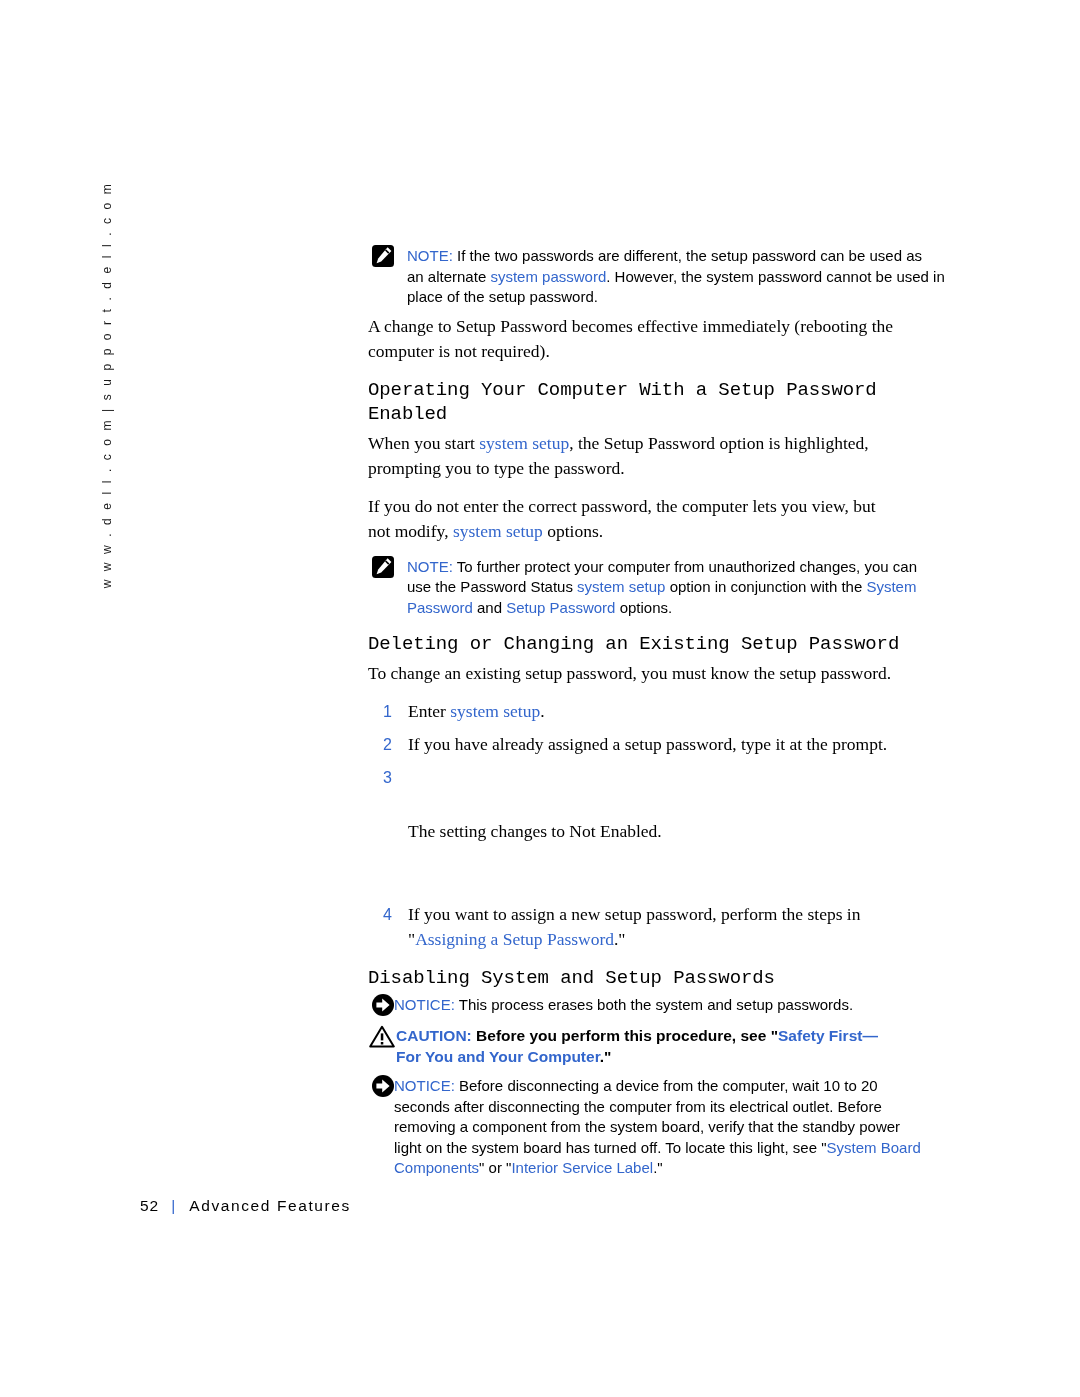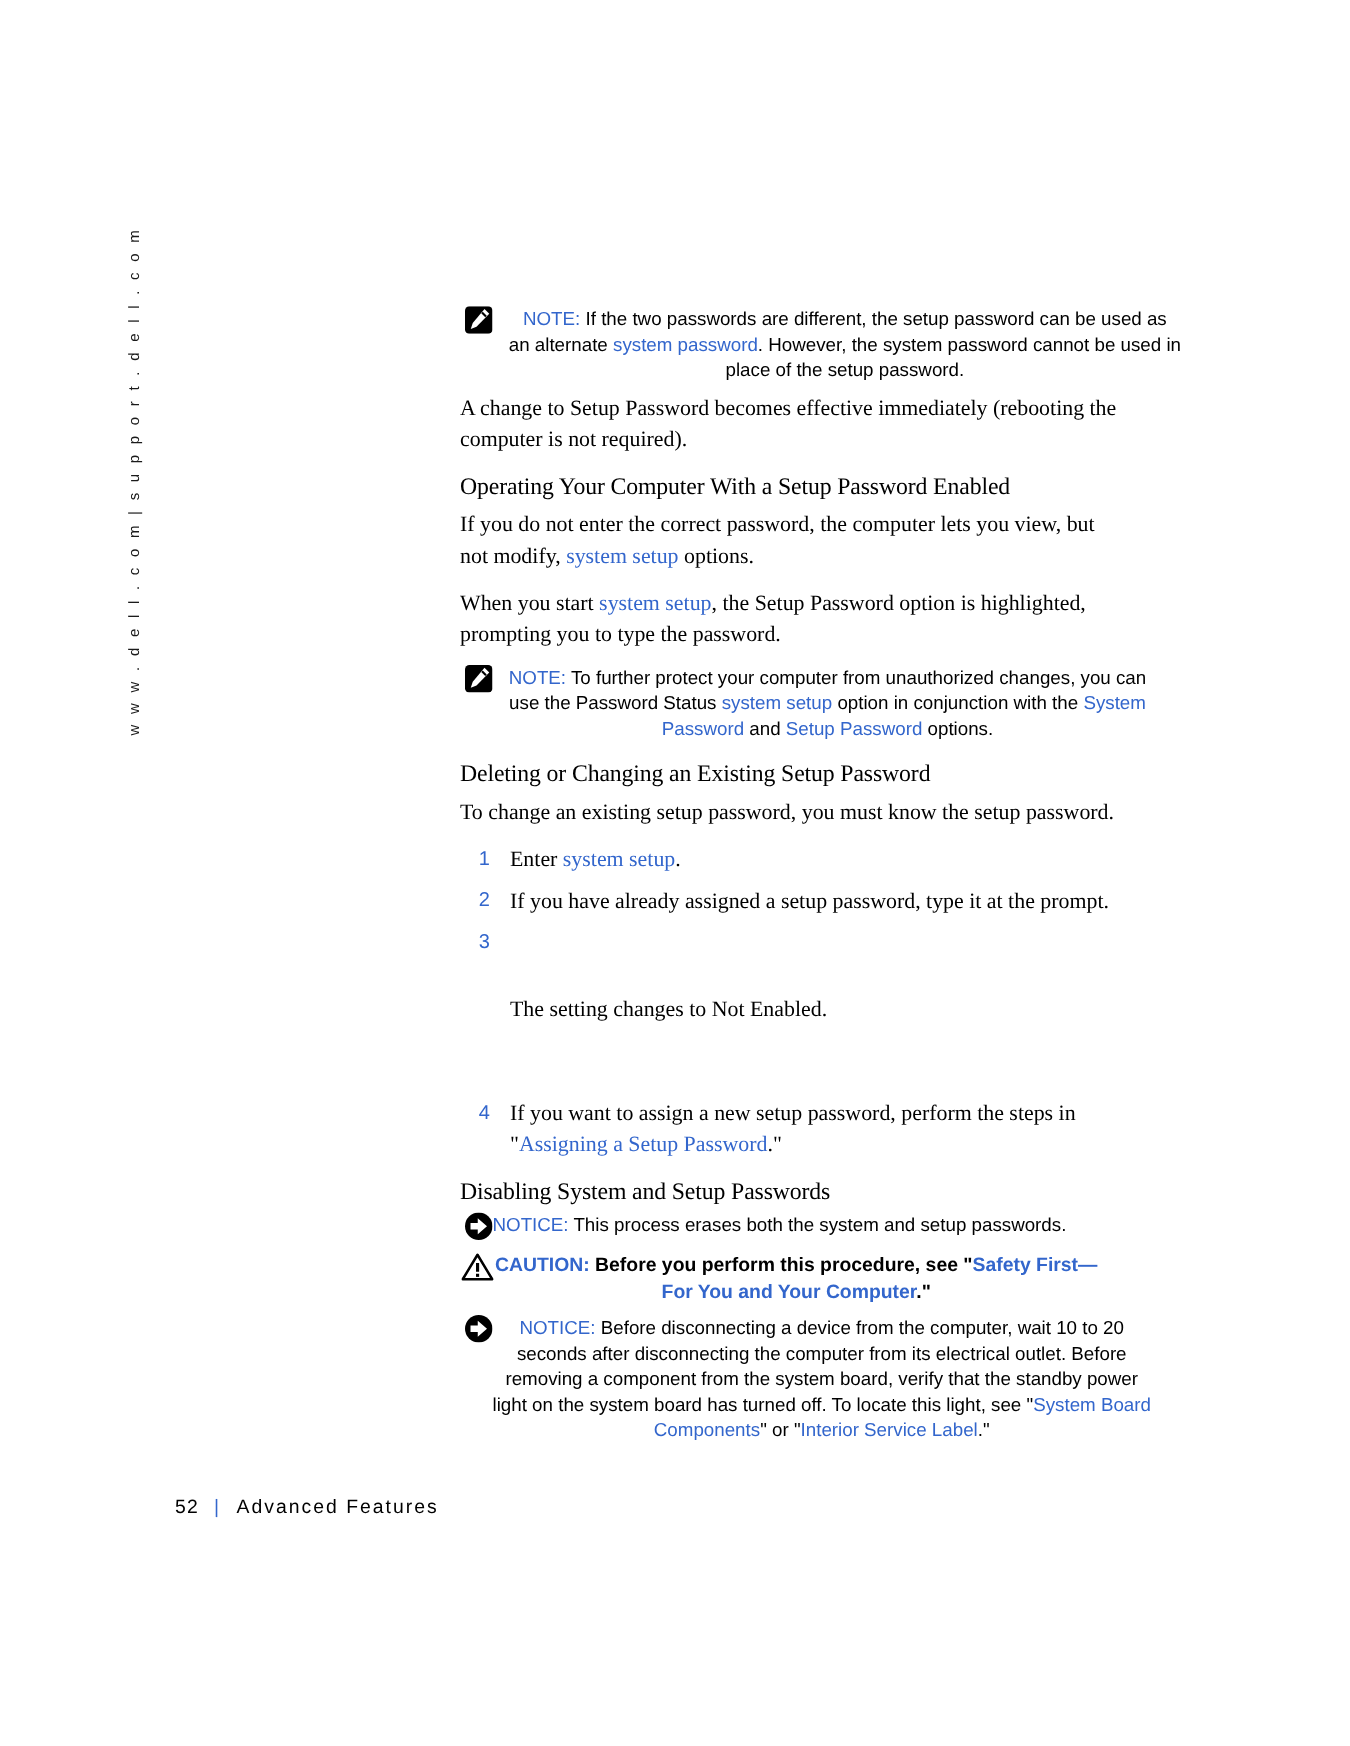--- a/index.html
+++ b/index.html
@@ -21,26 +21,26 @@
 
   
   .content { position:absolute; left:368px; top:244px; width:580px; }
 
   .para {
     font-size:17.5px; line-height:25px; margin:0 0 13px 0;
     white-space:pre-wrap; color:var(--ink);
   }
 
   h3.section-heading {
-    font-family:Liberation Serif, serif; font-weight:400;
+    font-family:Liberation Mono, monospace; font-weight:400;
     font-size:19px; line-height:24px; letter-spacing:-0.1px;
     margin:14px 0 5px 0; color:var(--ink);
   }
 
-  .note, .notice, .caution { display:flex; align-items:flex-start;text-align:center; }
+  .note, .notice, .caution { display:flex; align-items:flex-start; }
   .note   { margin:2px 0 6px 4px; gap:13px; }
   .notice { margin:0 0 6px 4px;  }
   .caution{ margin:0 0 9px 1px;  gap:1px; }
 
   .admon-icon { flex:0 0 auto; margin-top:-1px; }
 
   .note-text, .notice-text {
     font-family:"Liberation Sans", sans-serif;
     font-size:15px; line-height:20.5px; white-space:pre-wrap; color:var(--ink);
   }
@@ -92,24 +92,24 @@
     <div class="note-text"><span class="seg-label">NOTE: </span><span>If the two passwords are different, the setup password can be used as
 an alternate </span><span class="seg-link">system password</span><span>. However, the system password cannot be used in
 place of the setup password.</span></div>
   </div>
 
   <p class="para"><span>A change to Setup Password becomes effective immediately (rebooting the
 computer is not required).</span></p>
 
   <h3 class="section-heading">Operating Your Computer With a Setup Password Enabled</h3>
 
+  <p class="para"><span>When you start </span><span class="seg-link">system setup</span><span>, the Setup Password option is highlighted,
+prompting you to type the password.</span></p>
   <p class="para"><span>If you do not enter the correct password, the computer lets you view, but
 not modify, </span><span class="seg-link">system setup</span><span> options.</span></p>
-  <p class="para"><span>When you start </span><span class="seg-link">system setup</span><span>, the Setup Password option is highlighted,
-prompting you to type the password.</span></p>
 
   <div class="note">
     <span class="admon-icon">
       <svg width="22" height="22" viewBox="0 0 22 22">
         <rect width="22" height="22" rx="3.5" fill="#000"></rect>
         <path fill="#fff" d="M15.6 2.2 L19.4 6 L9.2 16.4 L4.6 18.2 L6.2 13.4 Z"></path>
         <path fill="#000" d="M14.2 4.4 L17.4 7.6 L16.2 8.8 L13 5.6 Z"></path>
       </svg>
     </span>
     <div class="note-text"><span class="seg-label">NOTE: </span><span>To further protect your computer from unauthorized changes, you can

